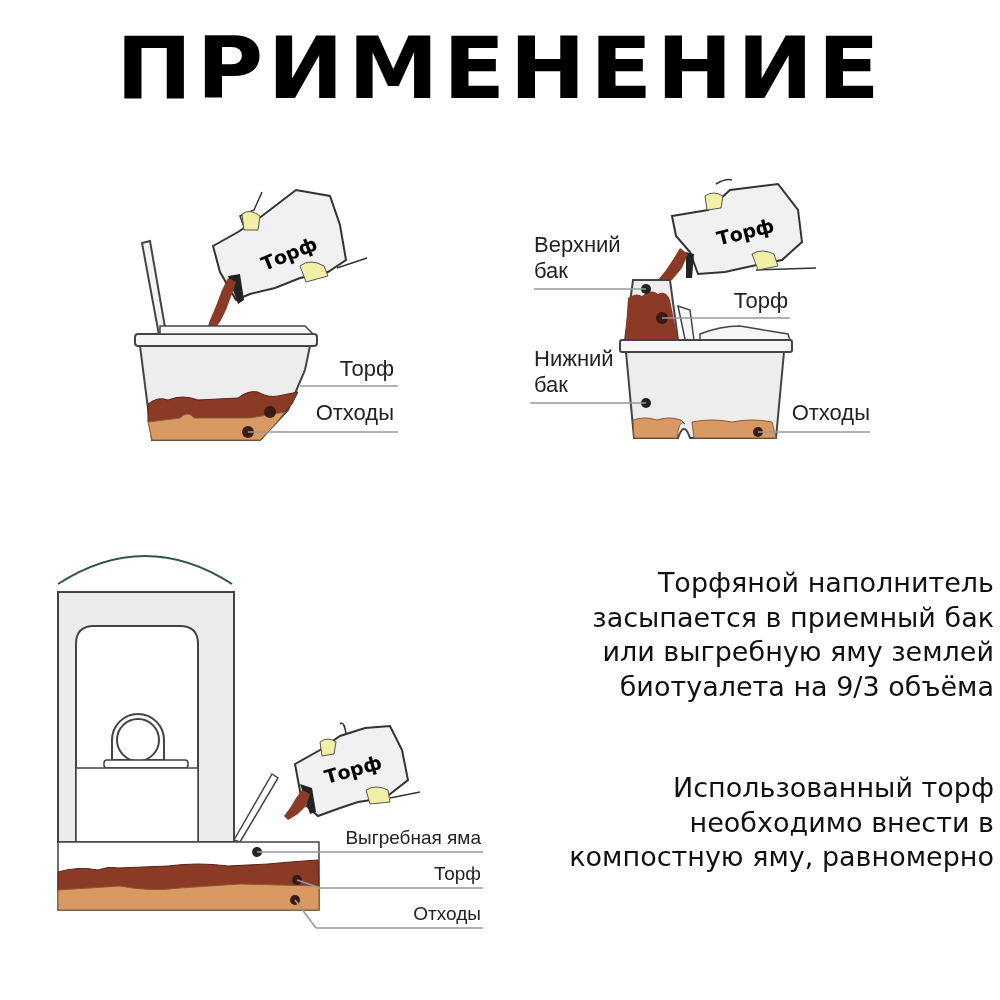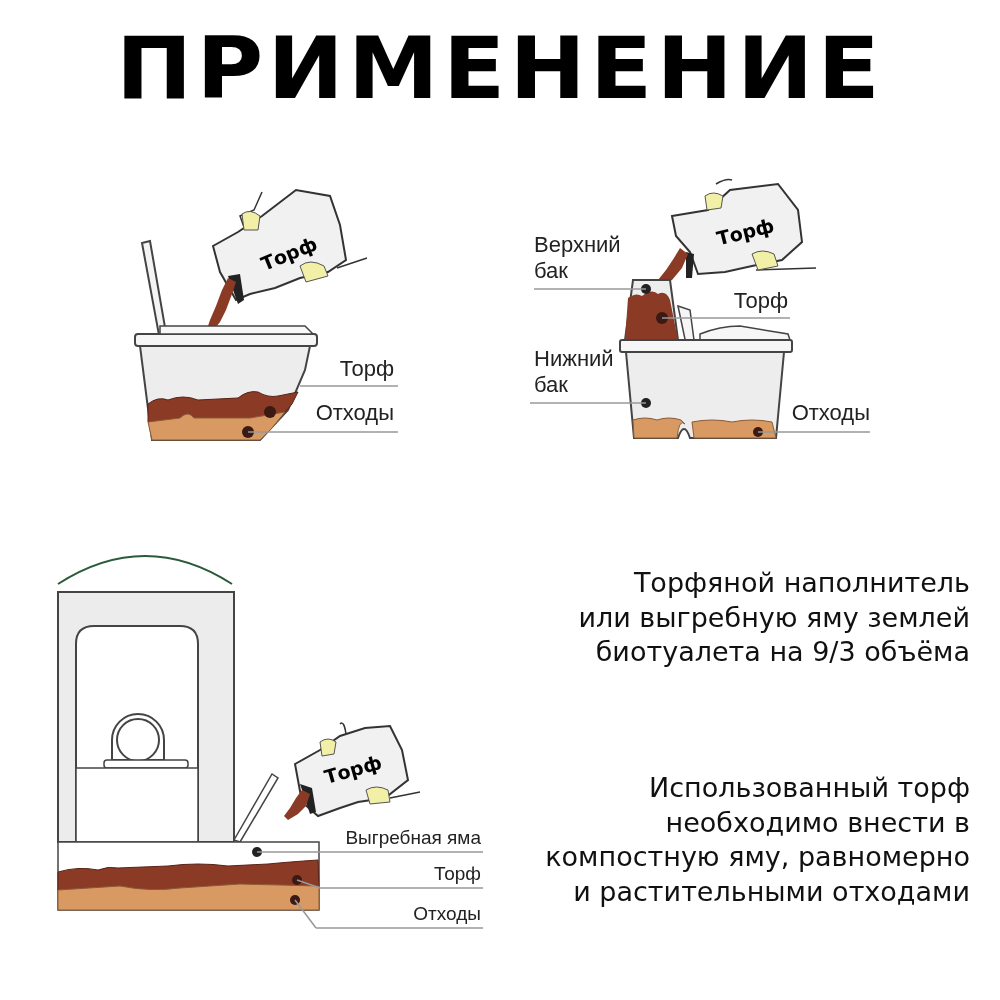--- a/index.html
+++ b/index.html
@@ -2,21 +2,21 @@
 <html><head>
 <meta charset="utf-8">
 <style>
   html, body { margin:0; padding:0; background:#ffffff; }
   body { width:1000px; height:1000px; position:relative; overflow:hidden; font-family:"Liberation Sans", sans-serif; }
   .title { position:absolute; left:0; top:18px; width:1000px; text-align:center; font-family:"DejaVu Sans", sans-serif; font-weight:bold; font-size:86px; letter-spacing:4px; color:#000; transform:scaleX(1.06); }
   .illus { position:absolute; }
   .lbl { font-family:"Liberation Sans", sans-serif; font-size:22px; fill:#222; }
   .lbl-sm { font-family:"Liberation Sans", sans-serif; font-size:19px; fill:#222; }
   .bag-lbl { font-family:"DejaVu Sans", sans-serif; font-weight:bold; font-size:19px; fill:#000; }
-  .text-block { position:absolute; right:30px; width:460px; text-align:right; font-family:"DejaVu Sans", sans-serif; font-size:27px; line-height:34.5px; color:#111; }
+  .text-block { position:absolute; right:6px; width:460px; text-align:right; font-family:"DejaVu Sans", sans-serif; font-size:27px; line-height:34.5px; color:#111; }
   .text-block .ln { display:block; white-space:nowrap; }
 </style>
 </head>
 <body>
 
 <div class="title">ПРИМЕНЕНИЕ</div>
 
 <svg class="illus" style="left:100px;top:170px" width="330" height="280" viewBox="0 0 330 280">
 
   <polygon points="42,73 50,71 66,163 59,165" fill="#f4f4f4" stroke="#444" stroke-width="2"></polygon>
@@ -119,21 +119,21 @@
   <line x1="280" y1="348" x2="443" y2="348" stroke="#999" stroke-width="1.5"></line>
   <line x1="255" y1="360" x2="276" y2="388" stroke="#999" stroke-width="1.5"></line>
   <line x1="276" y1="388" x2="443" y2="388" stroke="#999" stroke-width="1.5"></line>
   <text class="lbl-sm" x="441" y="304" text-anchor="end">Выгребная яма</text>
   <text class="lbl-sm" x="441" y="340" text-anchor="end">Торф</text>
   <text class="lbl-sm" x="441" y="380" text-anchor="end">Отходы</text>
 </svg>
 
 <div class="text-block" style="top:566px">
   <span class="ln">Торфяной наполнитель</span>
+  <span class="ln">засыпается в приемный бак</span>
   <span class="ln">или выгребную яму землей</span>
   <span class="ln">биотуалета на 9/3 объёма</span>
 </div>
 <div class="text-block" style="top:771px">
   <span class="ln">Использованный торф</span>
   <span class="ln">необходимо внести в</span>
   <span class="ln">компостную яму, равномерно</span>
-  <span class="ln">и растительными отходами</span>
 </div>
 
 </body></html>

